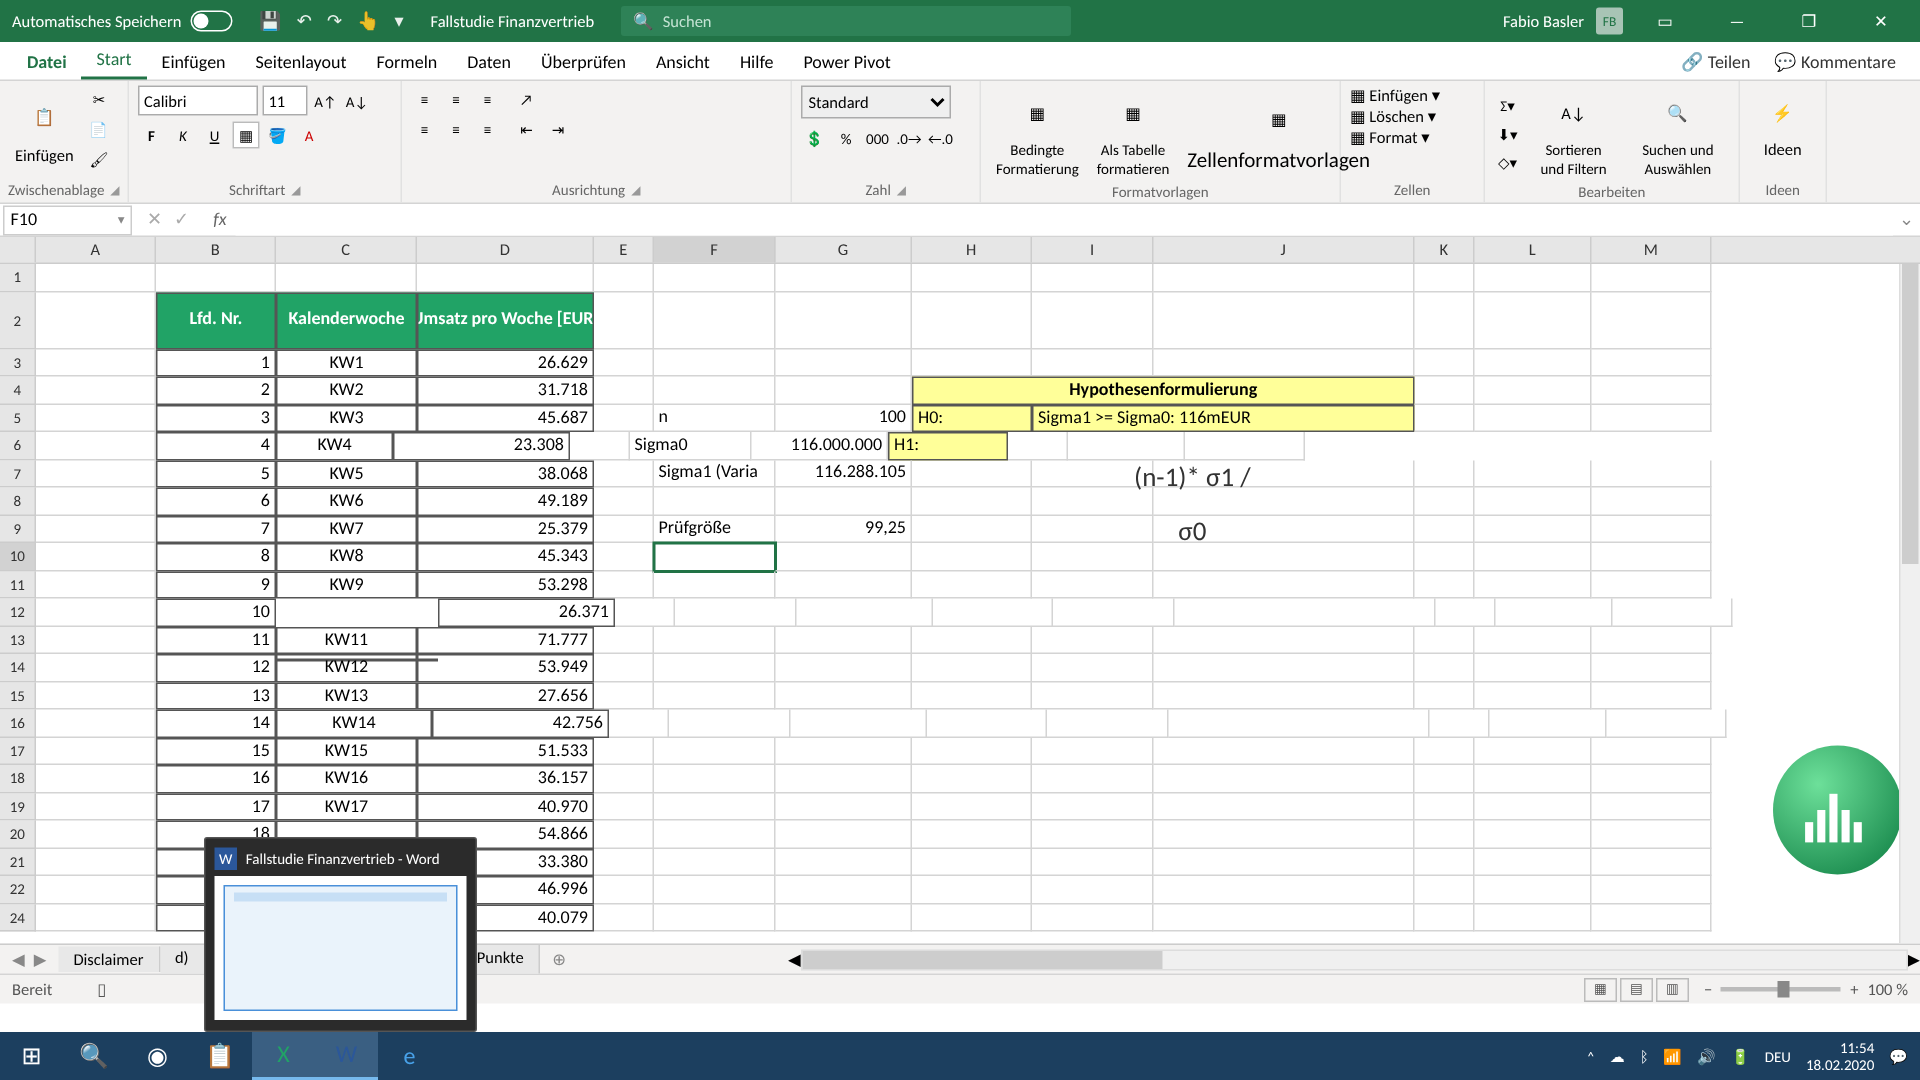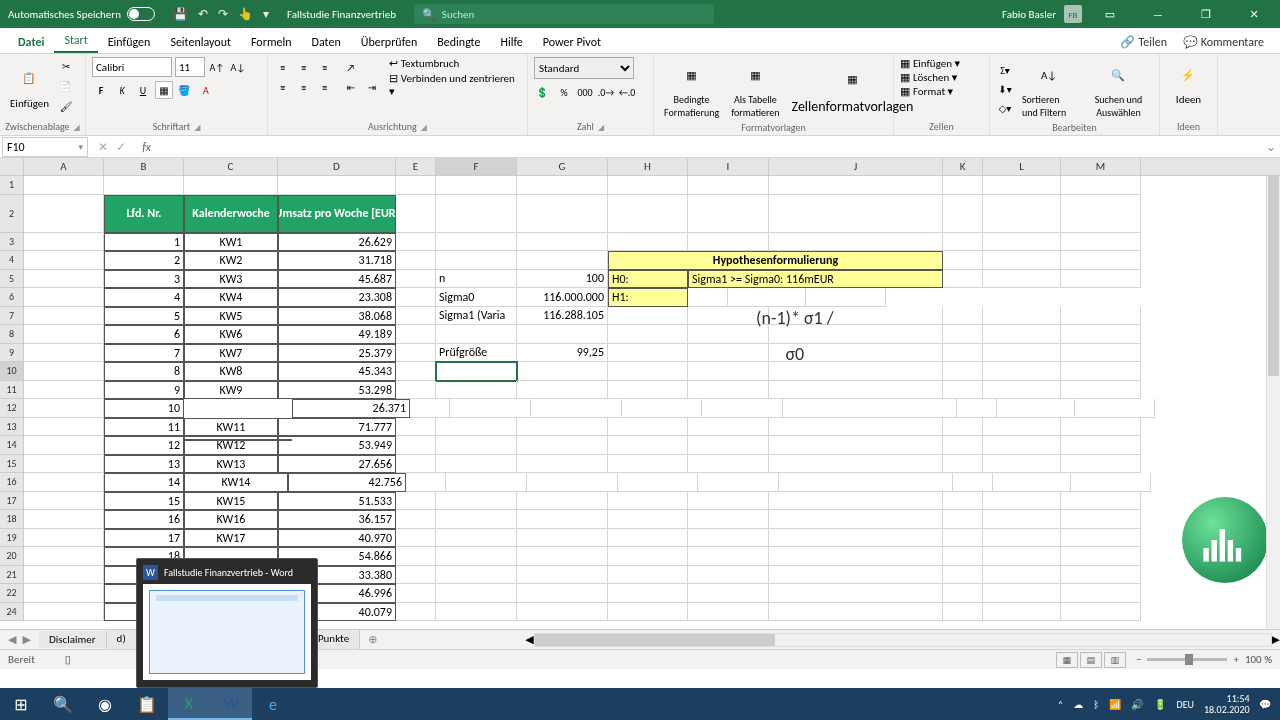--- a/index.html
+++ b/index.html
@@ -136,21 +136,21 @@
 </div>
 
 <div class="ribbon-tabs">
   <div class="tab file">Datei</div>
   <div class="tab active">Start</div>
   <div class="tab">Einfügen</div>
   <div class="tab">Seitenlayout</div>
   <div class="tab">Formeln</div>
   <div class="tab">Daten</div>
   <div class="tab">Überprüfen</div>
-  <div class="tab">Bedingte</div>
+  <div class="tab">Ansicht</div>
   <div class="tab">Hilfe</div>
   <div class="tab">Power Pivot</div>
   <div class="spacer"></div>
   <div class="share">🔗 <span>Teilen</span></div>
   <div class="share">💬 <span>Kommentare</span></div>
 </div>
 
 <div class="ribbon">
   <div class="group" style="width:86px">
     <div class="controls">
@@ -213,24 +213,20 @@
           <div class="smallico noborder">≡</div>
         </div>
       </div>
       <div class="col">
         <div class="smallico noborder">↗</div>
         <div class="row">
           <div class="smallico noborder">⇤</div>
           <div class="smallico noborder">⇥</div>
         </div>
       </div>
-      <div class="col" style="font-size:11px">
-        <div>↩ <span>Textumbruch</span></div>
-        <div>⊟ <span>Verbinden und zentrieren</span> ▾</div>
-      </div>
     </div>
     <div class="group-label">
         <span>Ausrichtung</span>
         <span class="dlg">◢</span>
       </div>
   </div>
   <div class="group" style="width:126px">
     <div class="col" style="gap:4px">
       <select class="numberfmt"><option>Standard</option></select>
       <div class="row">
@@ -277,21 +273,21 @@
   </div>
   <div class="group" style="width:170px">
     <div class="controls">
       <div class="col" style="gap:1px">
         <div class="smallico noborder">Σ▾</div>
         <div class="smallico noborder">⬇▾</div>
         <div class="smallico noborder">◇▾</div>
       </div>
       <div class="bigbtn">
           <div class="ico">A↓</div>
-          <span style="font-size:10px;text-align:left">Sortieren und Filtern</span>
+          <span style="font-size:10px;text-align:center">Sortieren und Filtern</span>
         </div>
       <div class="bigbtn">
           <div class="ico">🔍</div>
           <span style="font-size:10px;text-align:center">Suchen und Auswählen</span>
         </div>
     </div>
     <div class="group-label">
         <span>Bearbeiten</span>
       </div>
   </div>
@@ -412,21 +408,21 @@
         <div class="cell yellow" style="width: 80px;">H0:</div>
         <div class="cell yellow" style="width: 255px;">Sigma1 &gt;= Sigma0: 116mEUR</div>
         <div class="cell " style="width: 40px;"></div>
         <div class="cell " style="width: 78px;"></div>
         <div class="cell " style="width: 80px;"></div>
       </div>
       <div class="row-line">
         <div class="rowhead">6</div>
         <div class="cell " style="width: 80px;"></div>
         <div class="cell bb num" style="width: 80px;">4</div>
-        <div class="cell bb center" style="width: 94px;">KW4</div>
+        <div class="cell bb center" style="width: 78px;">KW4</div>
         <div class="cell bb num" style="width: 118px;">23.308</div>
         <div class="cell " style="width: 40px;"></div>
         <div class="cell " style="width: 81px;">Sigma0</div>
         <div class="cell num" style="width: 91px;">116.000.000</div>
         <div class="cell yellow" style="width: 80px;">H1:</div>
         <div class="cell " style="width: 40px;"></div>
         <div class="cell " style="width: 78px;"></div>
         <div class="cell " style="width: 80px;"></div>
       </div>
       <div class="row-line">

